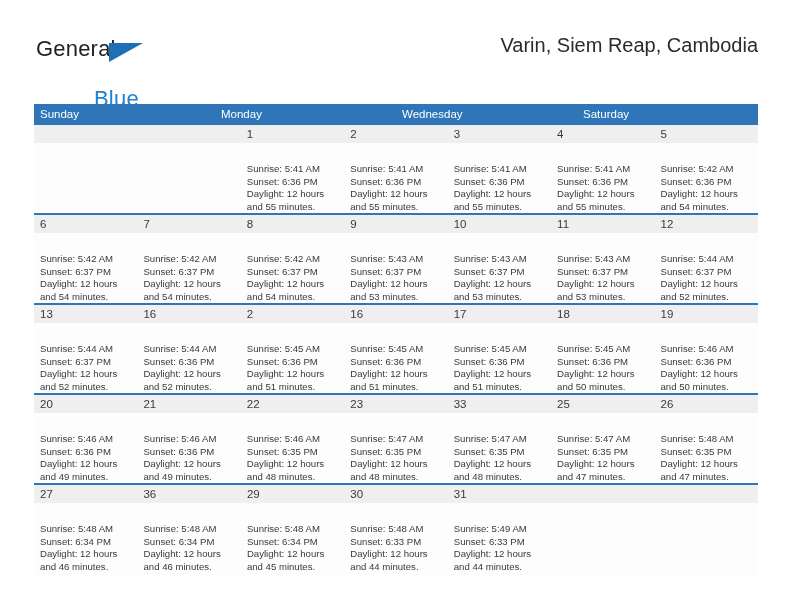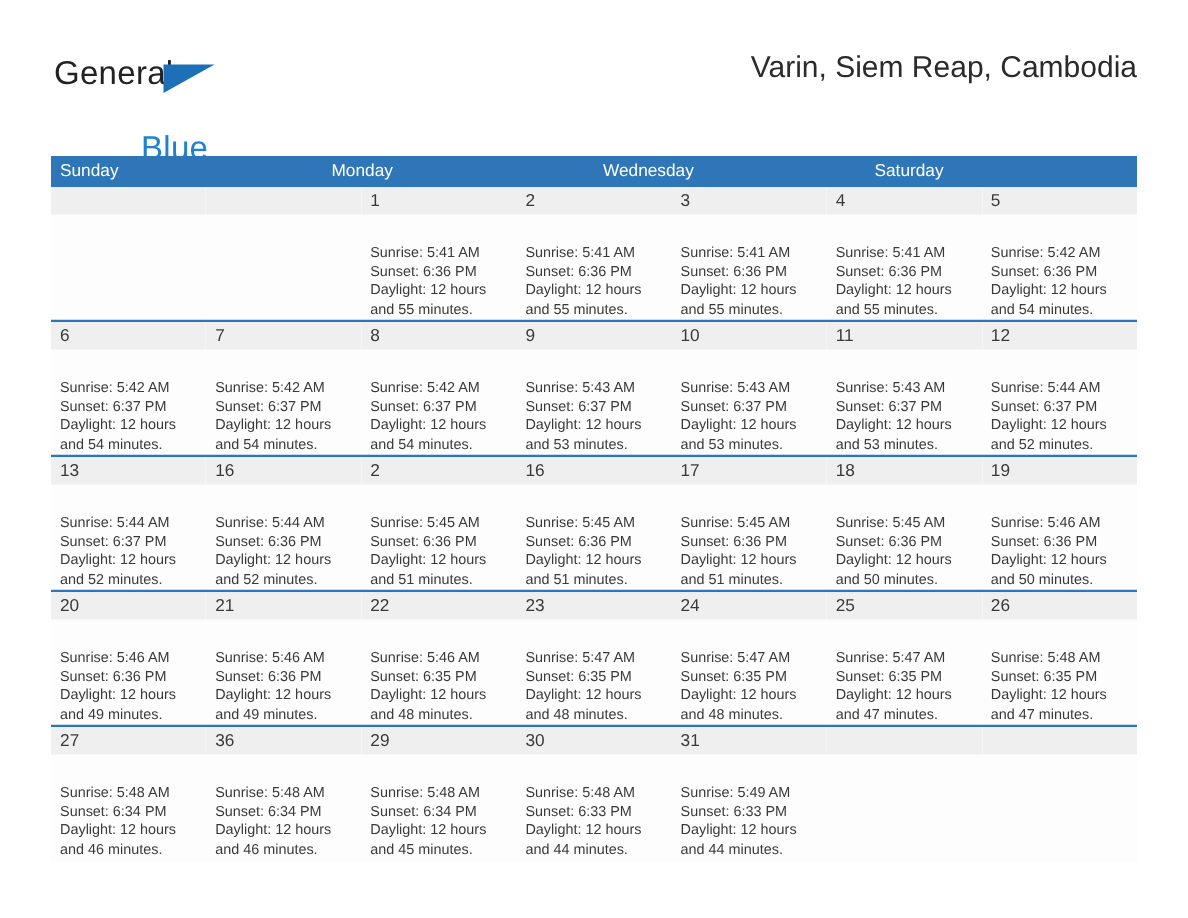--- a/index.html
+++ b/index.html
@@ -400,21 +400,21 @@
       <div class="day-cell">
         <div class="day-number-band">23</div>
         <div class="day-info">
           <div>Sunrise: 5:47 AM</div>
           <div>Sunset: 6:35 PM</div>
           <div>Daylight: 12 hours</div>
           <div>and 48 minutes.</div>
         </div>
       </div>
       <div class="day-cell">
-        <div class="day-number-band">24</div>
+        <div class="day-number-band">33</div>
         <div class="day-info">
           <div>Sunrise: 5:47 AM</div>
           <div>Sunset: 6:35 PM</div>
           <div>Daylight: 12 hours</div>
           <div>and 48 minutes.</div>
         </div>
       </div>
       <div class="day-cell">
         <div class="day-number-band">25</div>
         <div class="day-info">

